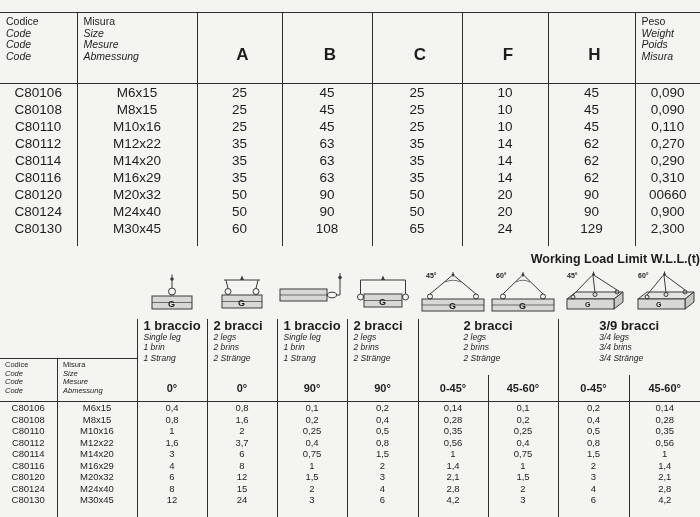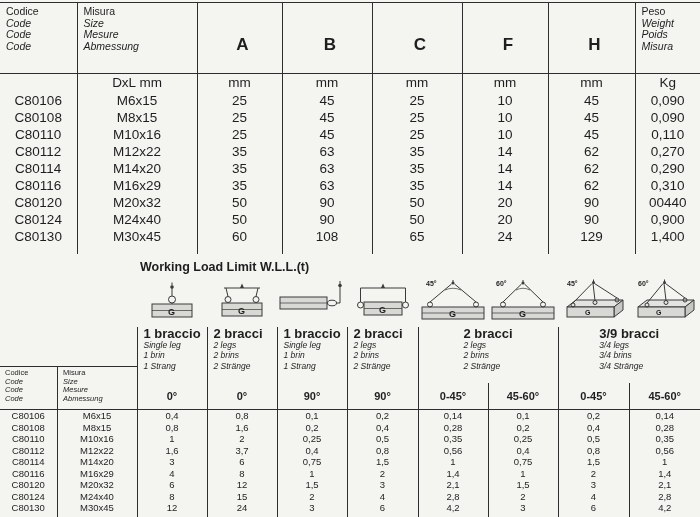--- a/index.html
+++ b/index.html
@@ -1,34 +1,34 @@
 <!DOCTYPE html>
 <html><head>
 <meta charset="utf-8">
 <style>
   html,body{margin:0;padding:0;background:#e9e9e7;}
   .page{width:700px;height:517px;overflow:hidden;background:#f4f4f1;color:#1e1e1e;
-        font-family:"Liberation Sans","DejaVu Sans",sans-serif;padding-top:2px;box-sizing:border-box;}
+        font-family:"Liberation Sans","DejaVu Sans",sans-serif;padding-top:12px;box-sizing:border-box;}
   table{border-collapse:collapse;table-layout:fixed;width:700px;}
   td{padding:0;vertical-align:middle;text-align:center;overflow:hidden;}
   .bl{border-left:1px solid #2e2e2e;}
   
   .dim-table{border-top:1px solid #2e2e2e;}
   .dim-table td.hdr{border-bottom:1px solid #2e2e2e;vertical-align:top;text-align:left;
                     height:56px;font-size:10.5px;line-height:11.5px;padding:3px 0 0 6px;}
   .dim-table td.letter{font-size:17px;font-weight:bold;text-align:center;vertical-align:middle;
                        padding-top:14px;}
   .ln{white-space:nowrap;}
   .it{font-style:italic;}
   .units-row td{height:18px;font-size:13.5px;line-height:18px;}
   .dim-table tbody tr.drow td{font-size:13.5px;line-height:17px;height:17px;}
   tr.filler td{height:9px;}
   tr.filler2 td{height:14px;}
   
-  .wll-title{font-size:12.5px;font-weight:bold;margin:6px 0 3px 140px;}
+  .wll-title{font-size:12.5px;font-weight:bold;margin:6px 0 3px 140px;text-align:right;}
   
   .wll-table td.diag{height:46px;vertical-align:bottom;}
   .wll-table td.leg{height:54px;vertical-align:top;text-align:left;padding:2px 0 0 6px;
                     font-size:8.5px;line-height:10.5px;}
   .wll-table td.leg .ln:first-child{font-weight:bold;font-size:13px;font-style:normal;}
   .wll-table td.leg2{padding-left:0;}
   .leg2 .wrap{display:flex;justify-content:center;}
   .wll-table td.ang{height:26px;font-size:11px;font-weight:bold;border-bottom:1px solid #2e2e2e;}
   .wll-table td.leftblock{vertical-align:bottom;border-bottom:1px solid #2e2e2e;}
   .mini-hdr{border-top:1px solid #2e2e2e;display:flex;height:42px;}
@@ -82,30 +82,20 @@
         <td class="hdr bl letter">C</td>
         <td class="hdr bl letter">F</td>
         <td class="hdr bl letter">H</td>
         <td class="hdr bl">
             <div class="ln">Peso</div>
             <div class="ln it">Weight</div>
             <div class="ln it">Poids</div>
             <div class="ln it">Misura</div>
           </td>
       </tr>
-      <tr class="units-row">
-        <td></td>
-        <td class="bl">DxL mm</td>
-        <td class="bl">mm</td>
-        <td class="bl">mm</td>
-        <td class="bl">mm</td>
-        <td class="bl">mm</td>
-        <td class="bl">mm</td>
-        <td class="bl">Kg</td>
-      </tr>
     </tbody>
     <tbody id="dim-body">
         <tr class="drow">
           <td>C80106</td>
           <td class="bl">M6x15</td>
           <td class="bl">25</td>
           <td class="bl">45</td>
           <td class="bl">25</td>
           <td class="bl">10</td>
           <td class="bl">45</td>
@@ -162,41 +152,41 @@
           <td class="bl">0,310</td>
         </tr>
         <tr class="drow">
           <td>C80120</td>
           <td class="bl">M20x32</td>
           <td class="bl">50</td>
           <td class="bl">90</td>
           <td class="bl">50</td>
           <td class="bl">20</td>
           <td class="bl">90</td>
-          <td class="bl">00440</td>
+          <td class="bl">00660</td>
         </tr>
         <tr class="drow">
           <td>C80124</td>
           <td class="bl">M24x40</td>
           <td class="bl">50</td>
           <td class="bl">90</td>
           <td class="bl">50</td>
           <td class="bl">20</td>
           <td class="bl">90</td>
           <td class="bl">0,900</td>
         </tr>
         <tr class="drow">
           <td>C80130</td>
           <td class="bl">M30x45</td>
           <td class="bl">60</td>
           <td class="bl">108</td>
           <td class="bl">65</td>
           <td class="bl">24</td>
           <td class="bl">129</td>
-          <td class="bl">1,400</td>
+          <td class="bl">2,300</td>
         </tr>
         <tr class="filler">
           <td></td>
           <td class="bl"></td>
           <td class="bl"></td>
           <td class="bl"></td>
           <td class="bl"></td>
           <td class="bl"></td>
           <td class="bl"></td>
           <td class="bl"></td>

